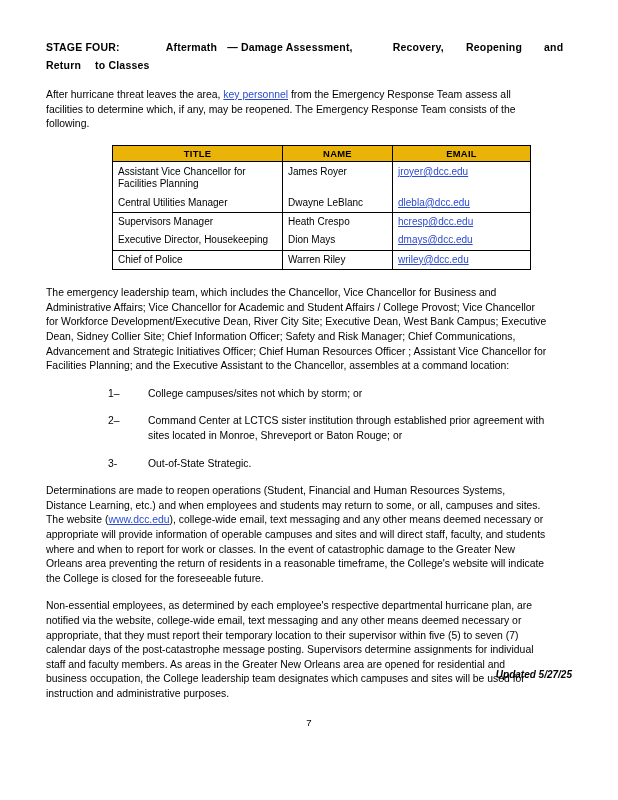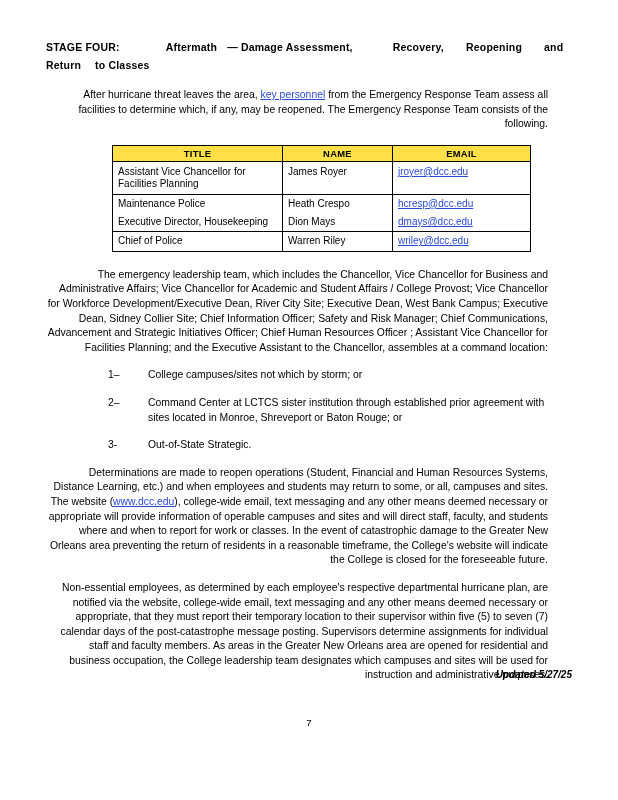--- a/index.html
+++ b/index.html
@@ -38,35 +38,35 @@
   .heading .gap-c { display: inline-block; width: 40px; }
   .heading .gap-d { display: inline-block; width: 22px; }
   .heading .gap-e { display: inline-block; width: 22px; }
   .heading .line2 { display: block; }
   .heading .ind { display: inline-block; width: 14px; }
 
   p.body-text {
     font-size: 10.4px;
     line-height: 14.6px;
     margin: 0 17px 13px 0;
-    text-align: right;
+    text-align: left;
   }
   .link {
     color: #2b4ad4;
     text-decoration: underline;
   }
   table.ert {
     border-collapse: collapse;
     margin: 4px 0 16px 66px;
     width: 418px;
     table-layout: fixed;
   }
   table.ert th {
     border: 1px solid #000;
-    background: #fde047;
+    background: #eab308;
     font-size: 9.4px;
     font-weight: bold;
     text-align: center;
     padding: 2px 0;
     letter-spacing: 0.3px;
   }
   table.ert td {
     border-left: 1px solid #000;
     border-right: 1px solid #000;
     font-size: 10px;
@@ -140,22 +140,27 @@
         <th>NAME</th>
         <th>EMAIL</th>
       </tr>
     </thead>
     <tbody>
       <tr class="first-body">
         <td>Assistant Vice Chancellor for Facilities Planning</td>
         <td>James  Royer</td>
         <td><span class="link">jroyer@dcc.edu</span></td>
       </tr>
+      <tr>
+        <td>Central Utilities  Manager</td>
+        <td>Dwayne LeBlanc</td>
+        <td><span class="link">dlebla@dcc.edu</span></td>
+      </tr>
       <tr class="sep-top">
-        <td>Maintenance  Police</td>
+        <td>Supervisors  Manager</td>
         <td>Heath  Crespo</td>
         <td><span class="link">hcresp@dcc.edu</span></td>
       </tr>
       <tr>
         <td>Executive Director, Housekeeping</td>
         <td>Dion  Mays</td>
         <td><span class="link">dmays@dcc.edu</span></td>
       </tr>
       <tr class="sep-top last">
         <td>Chief of Police</td>

